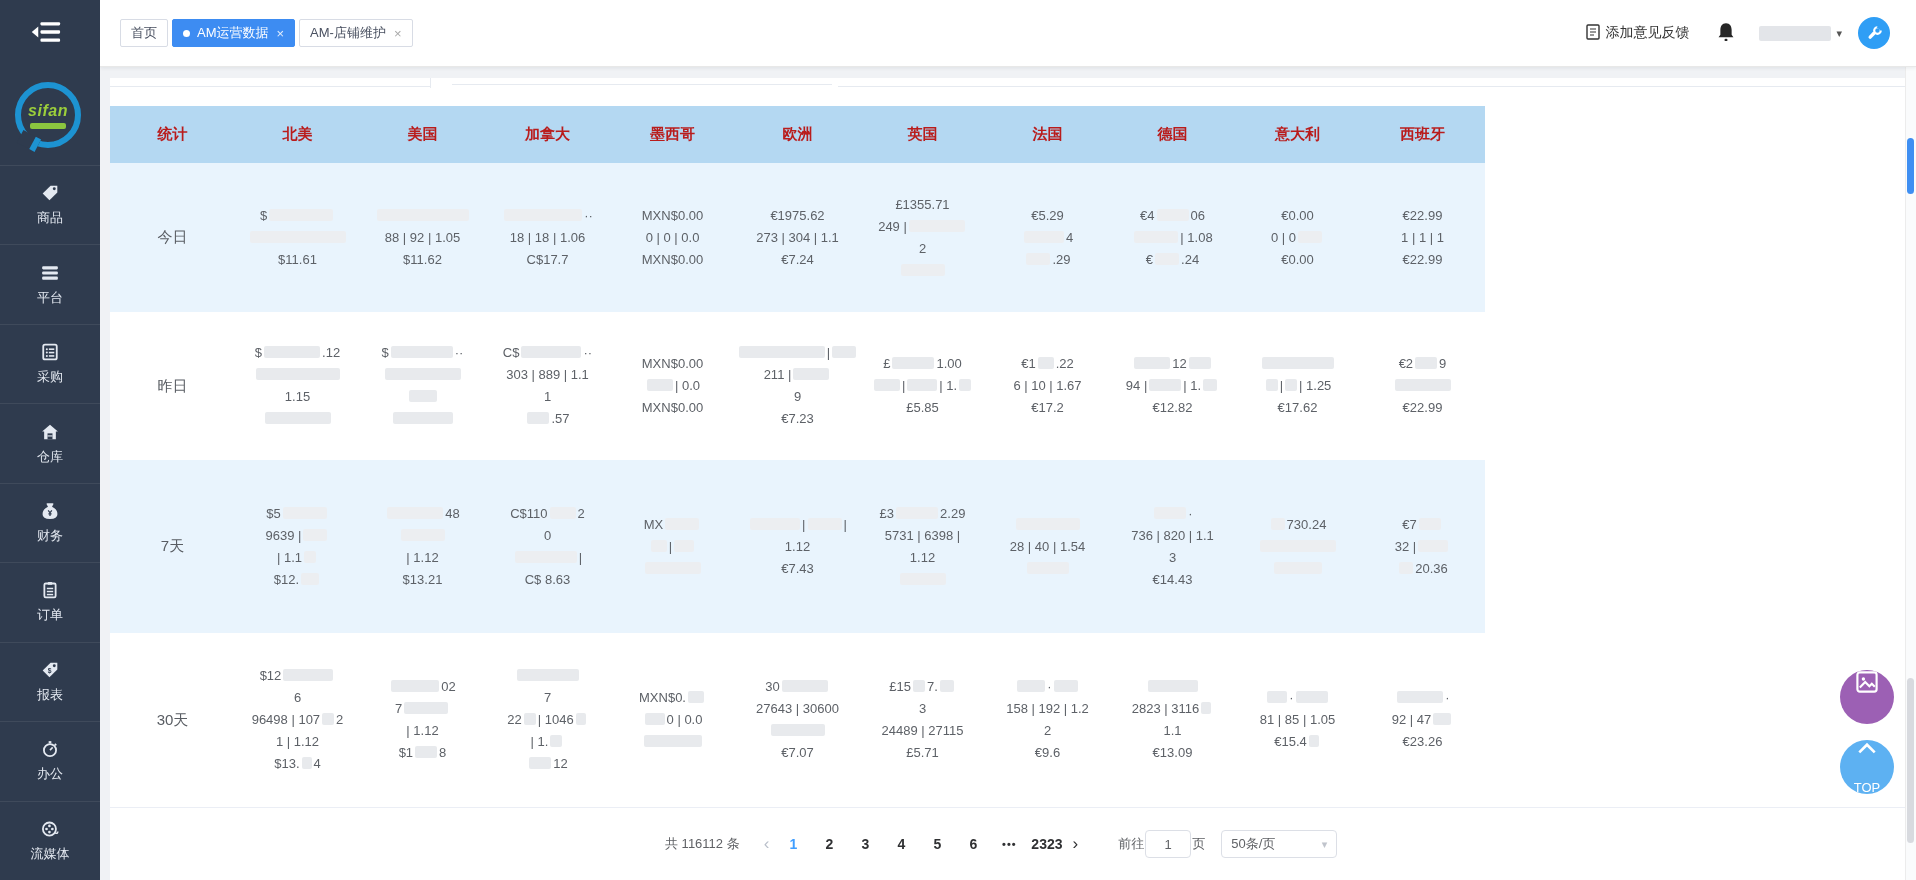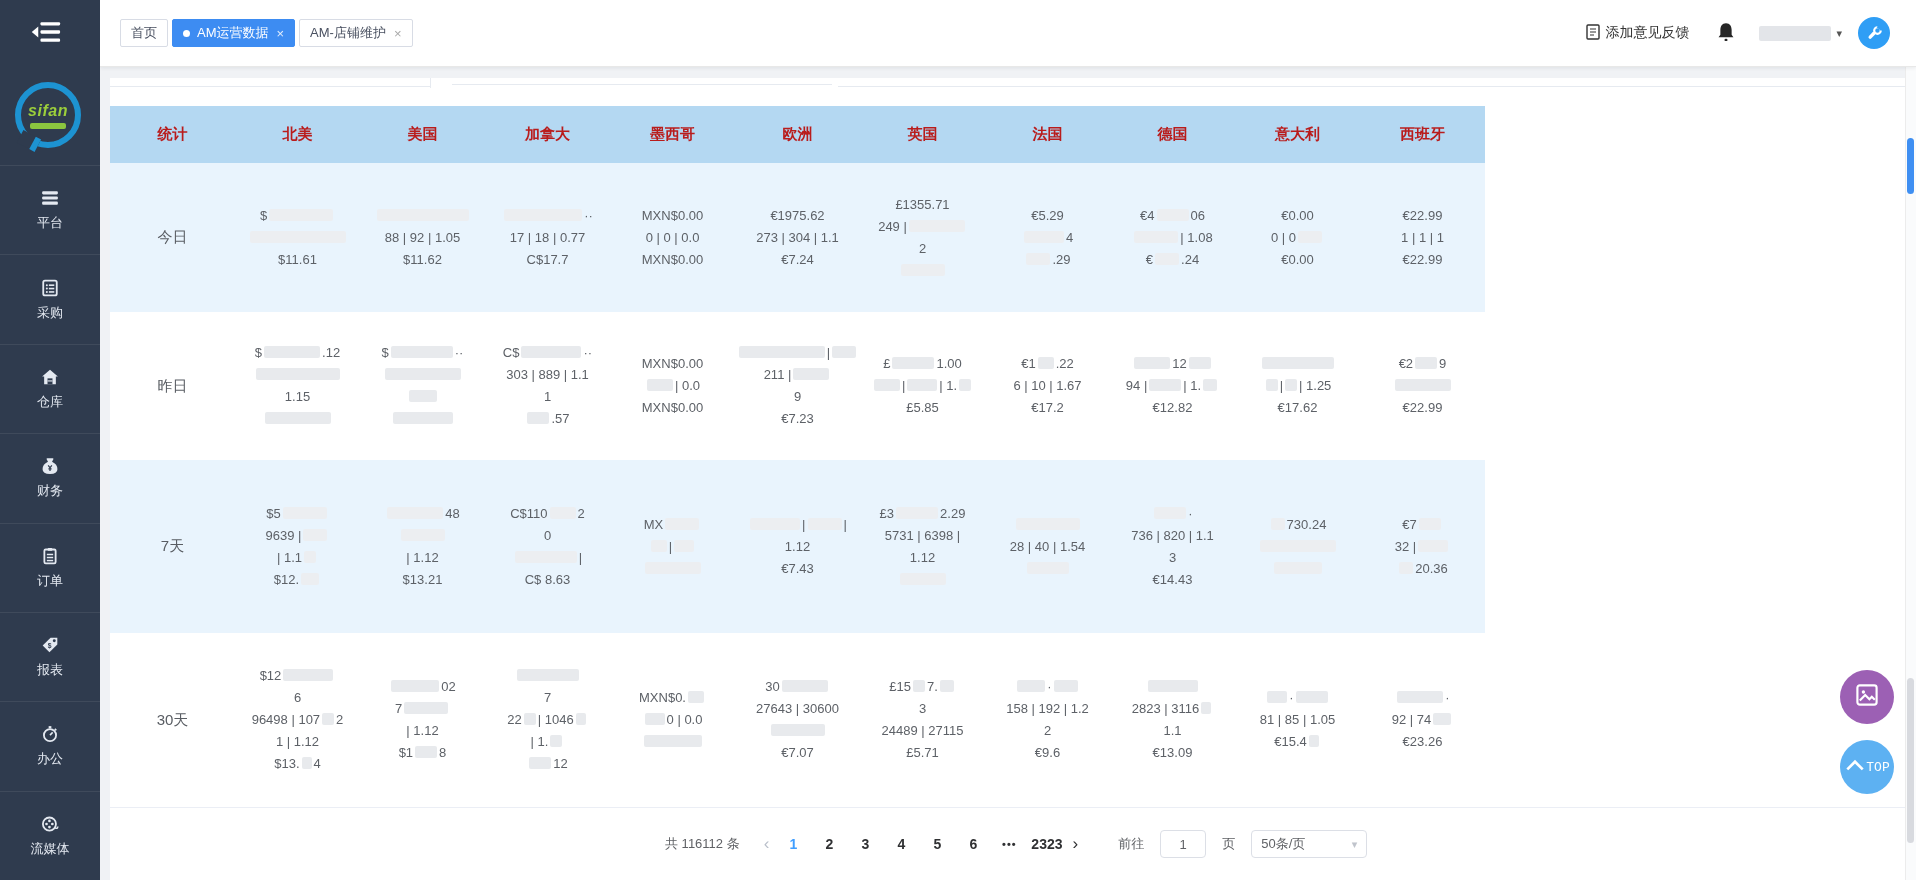--- a/index.html
+++ b/index.html
@@ -64,34 +64,34 @@
            display:flex; align-items:center; padding-left:555px; background:#fff; }
   .pager-total { font-size:13px; color:#606266; margin-right:18px; }
   .arrow { font-size:17px; padding:0 6px; cursor:pointer; }
   .arrow.prev { color:#b9bfca; }
   .arrow.next { color:#303133; }
   .page-list { display:flex; align-items:center; }
   .pnum { min-width:28px; text-align:center; font-size:14px; font-weight:bold; color:#303133;
           margin:0 4px; cursor:pointer; }
   .pnum.act { color:#409eff; }
   .pnum.ell { color:#303133; letter-spacing:1px; font-size:11px; }
-  .goto { display:flex; align-items:center; margin-left:34px; font-size:13px; color:#606266; gap:16px; }
+  .goto { display:flex; align-items:center; margin-left:34px; font-size:13px; color:#606266; gap:1px; }
   .goto input { width:46px; height:28px; border:1px solid #dcdfe6; border-radius:4px; text-align:center;
                 font-size:13px; color:#606266; outline:none; }
   .sizer { margin-left:16px; width:116px; height:28px; border:1px solid #dcdfe6; border-radius:4px;
            display:flex; align-items:center; justify-content:space-between; padding:0 9px;
            font-size:13px; color:#606266; cursor:pointer; background:#fff; }
   .sizer .caret { color:#c0c4cc; font-size:11px; }
 
   
   .scroll-track { position:absolute; right:0; top:67px; bottom:0; width:11px; background:#fafbfc; border-left:1px solid #ececec; }
   .scroll-thumb-blue { position:absolute; right:2px; top:138px; width:7px; height:56px; background:#3f8ff2; border-radius:4px; }
   .scroll-thumb-gray { position:absolute; right:2px; top:678px; width:7px; height:165px; background:#d8dadf; border-radius:4px; }
-  .float-btn { position:absolute; width:54px; height:54px; border-radius:50%; display:flex; flex-direction:row;
-               align-items:center; justify-content:center; cursor:pointer; z-index:6;font-family:Liberation Mono, monospace; }
+  .float-btn { position:absolute; width:54px; height:54px; border-radius:50%; display:flex; flex-direction:column;
+               align-items:center; justify-content:space-between; cursor:pointer; z-index:6; }
   .float-img { left:1840px; top:670px; background:#9c60b4; }
   .float-top { left:1840px; top:740px; background:#5db1f2; }
   .float-top .top-label { color:#fff; font-size:13px; line-height:13px; margin-top:1px; }
 </style>
 </head>
 <body>
 
 <div class="sidebar">
   <div class="collapse-btn">
     <svg width="34" height="24" viewBox="0 0 28 22">
@@ -101,20 +101,29 @@
       <rect x="8" y="17" width="18" height="3" rx="1" fill="#fff"></rect>
     </svg>
   </div>
   <div class="logo">
     <div class="logo-circle">
       <span class="logo-text">sifan</span>
       <div class="logo-bar"></div>
     </div>
   </div>
   <div class="side-menu">
+    <div class="side-item">
+      <span class="side-icon">
+        <svg width="18" height="18" viewBox="0 0 16 16">
+            <path d="M1.5 8.5 L8.5 1.5 H14.5 V7.5 L7.5 14.5 Z" fill="#e4e9f1"></path>
+            <circle cx="11.8" cy="4.2" r="1.3" fill="#2f3b4e"></circle>
+          </svg>
+      </span>
+      <span class="side-label">商品</span>
+    </div>
     <div class="side-item">
       <span class="side-icon">
         <svg width="18" height="18" viewBox="0 0 16 16">
             <rect x="1" y="2" width="14" height="2.8" rx="1" fill="#e4e9f1"></rect>
             <rect x="1" y="6.6" width="14" height="2.8" rx="1" fill="#e4e9f1"></rect>
             <rect x="1" y="11.2" width="14" height="2.8" rx="1" fill="#e4e9f1"></rect>
           </svg>
       </span>
       <span class="side-label">平台</span>
     </div>
@@ -273,21 +282,21 @@
             <div class="tline"><span class="blob" style="width: 96px;"></span></div>
             <div class="tline"><span>$11.61</span></div>
           </div>
           <div class="tcell">
             <div class="tline"><span class="blob" style="width: 92px;"></span></div>
             <div class="tline"><span>88 | 92 | 1.05</span></div>
             <div class="tline"><span>$11.62</span></div>
           </div>
           <div class="tcell">
             <div class="tline"><span class="blob" style="width: 78px;"></span><span>··</span></div>
-            <div class="tline"><span>17 | 18 | 0.77</span></div>
+            <div class="tline"><span>18 | 18 | 1.06</span></div>
             <div class="tline"><span>C$17.7</span></div>
           </div>
           <div class="tcell">
             <div class="tline"><span>MXN$0.00</span></div>
             <div class="tline"><span>0 | 0 | 0.0</span></div>
             <div class="tline"><span>MXN$0.00</span></div>
           </div>
           <div class="tcell">
             <div class="tline"><span>€1975.62</span></div>
             <div class="tline"><span>273 | 304 | 1.1</span></div>
@@ -486,21 +495,21 @@
             <div class="tline"><span>1.1</span></div>
             <div class="tline"><span>€13.09</span></div>
           </div>
           <div class="tcell">
             <div class="tline"><span class="blob" style="width: 20px;"></span><span>·</span><span class="blob" style="width: 32px;"></span></div>
             <div class="tline"><span>81 | 85 | 1.05</span></div>
             <div class="tline"><span>€15.4</span><span class="blob" style="width: 10px;"></span></div>
           </div>
           <div class="tcell">
             <div class="tline"><span class="blob" style="width: 46px;"></span><span>·</span></div>
-            <div class="tline"><span>92 | 74</span><span class="blob" style="width: 18px;"></span></div>
+            <div class="tline"><span>92 | 47</span><span class="blob" style="width: 18px;"></span></div>
             <div class="tline"><span>€23.26</span></div>
           </div>
         </div>
       </div>
   </div>
 
   <div class="pager">
     <span class="pager-total">共 116112 条</span>
     <span class="arrow prev">‹</span>
     <span class="page-list">

